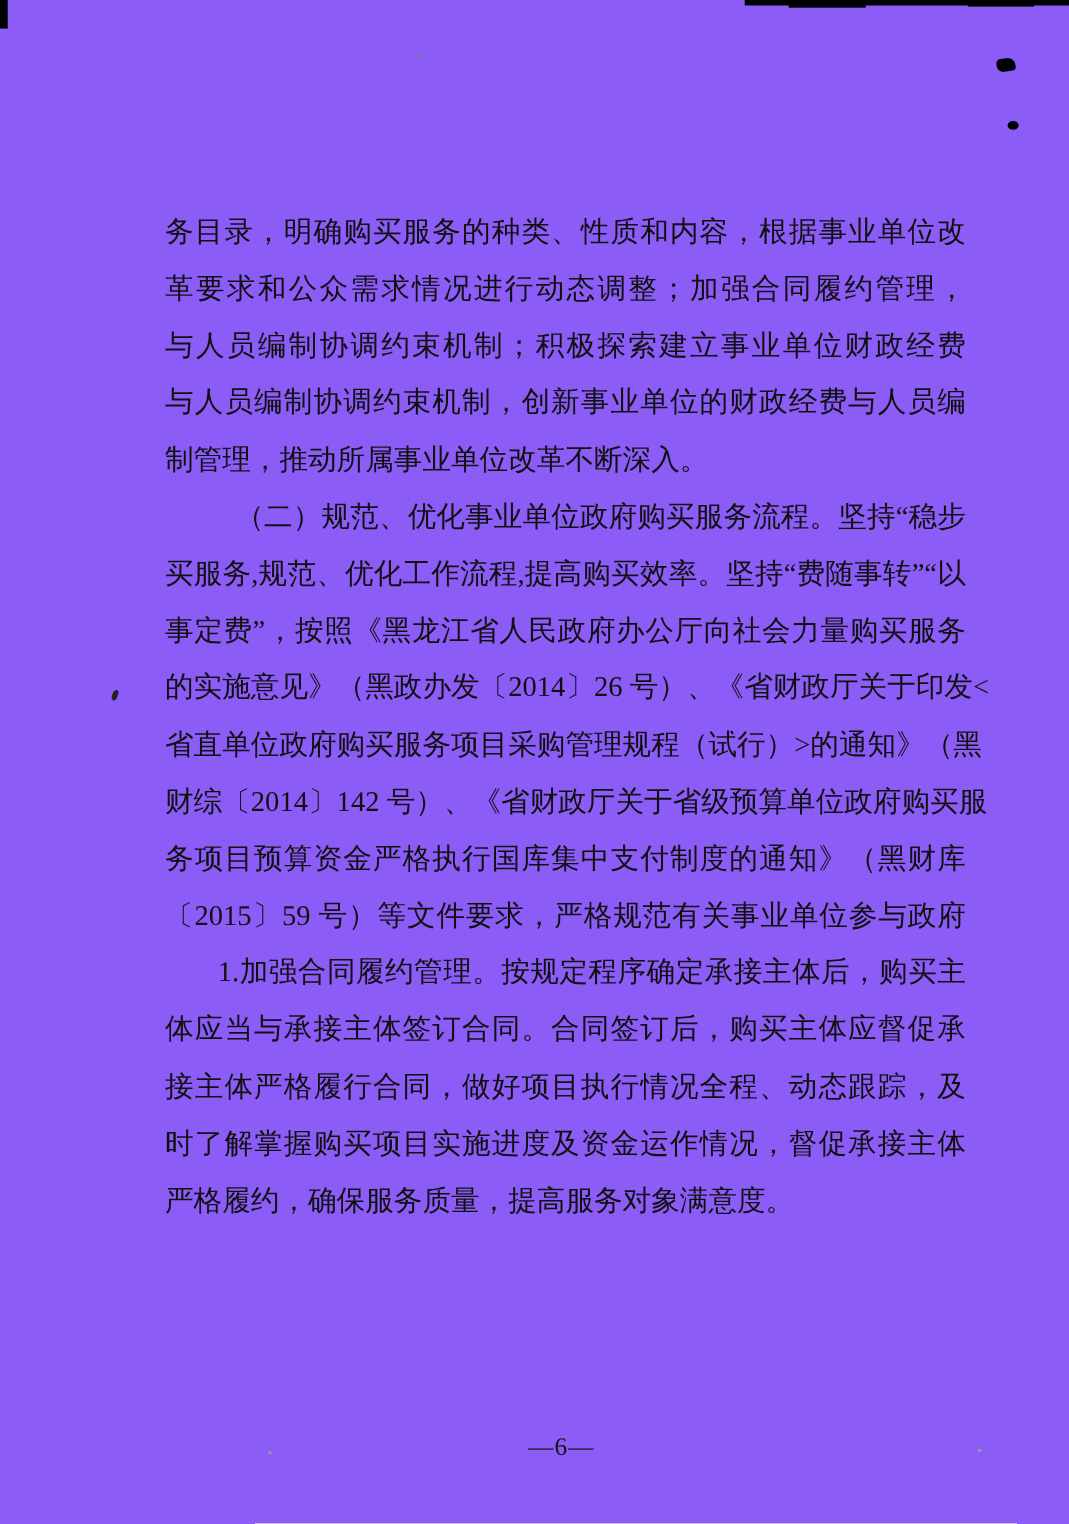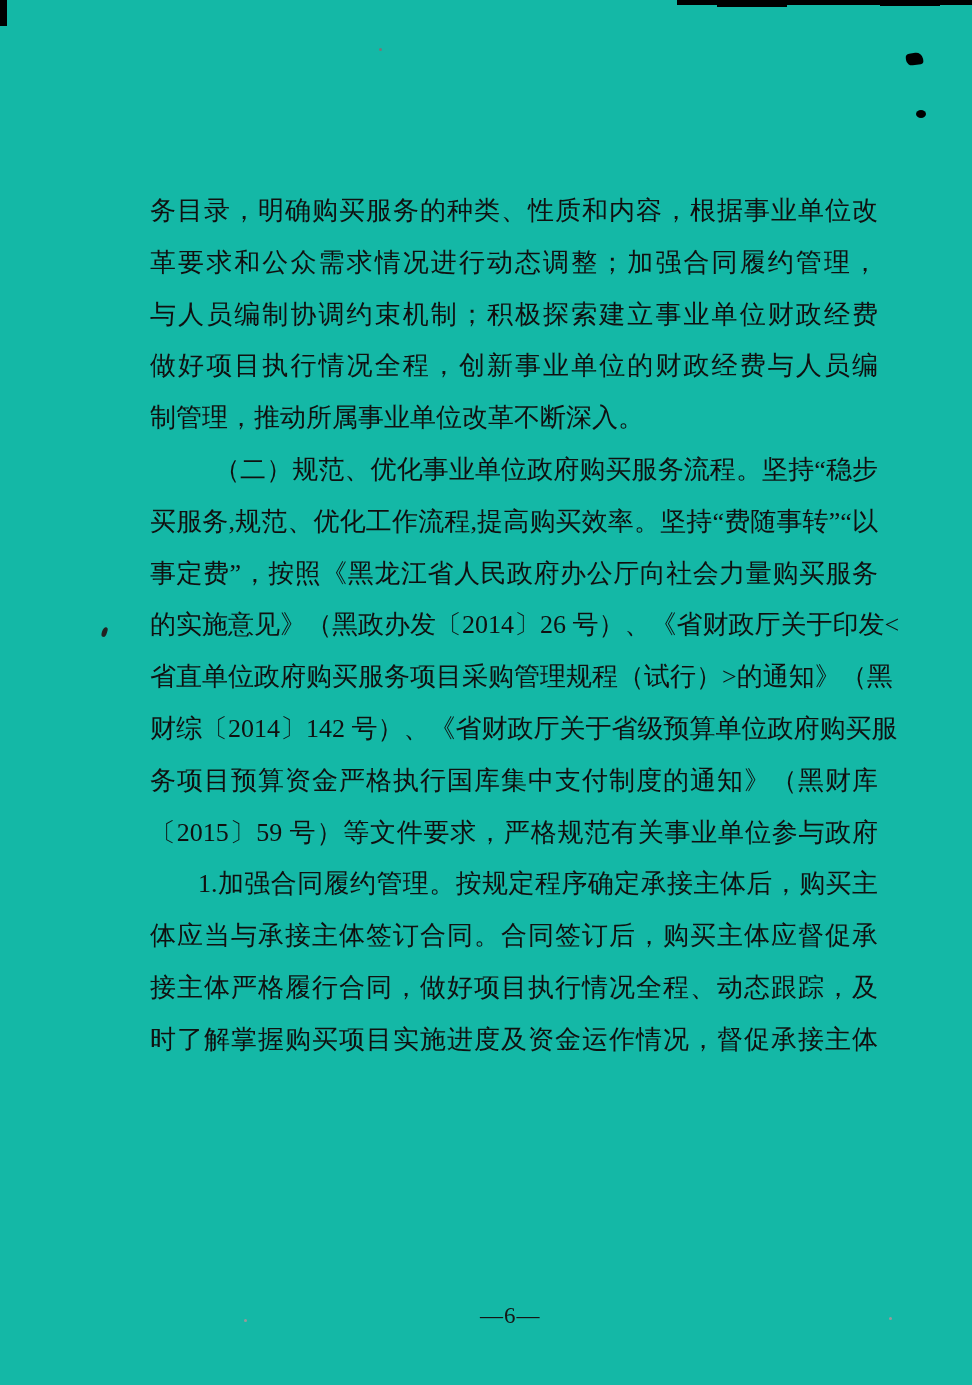--- a/index.html
+++ b/index.html
@@ -4,21 +4,21 @@
 <style>
   html, body {
     margin: 0;
     padding: 0;
     background: #ffffff;
   }
   .page {
     position: relative;
     width: 972px;
     height: 1385px;
-    background: #14b8a6;
+    background: #8b5cf6;
     overflow: hidden;
     font-family: "Liberation Serif", "DejaVu Serif", serif;
     color: #101010;
   }
   .text-block {
     position: absolute;
     left: 150px;
     top: 185px;
     width: 728px;
     font-size: 26px;
@@ -74,33 +74,34 @@
   <div class="art art-blob2"></div>
   <div class="art art-comma"></div>
   <div class="art art-dot-a"></div>
   <div class="art art-dot-b"></div>
   <div class="art art-dot-c"></div>
 
   <div class="text-block">
     <div class="line">务目录，明确购买服务的种类、性质和内容，根据事业单位改</div>
     <div class="line">革要求和公众需求情况进行动态调整；加强合同履约管理，</div>
     <div class="line">与人员编制协调约束机制；积极探索建立事业单位财政经费</div>
-    <div class="line">做好项目执行情况全程，创新事业单位的财政经费与人员编</div>
+    <div class="line">与人员编制协调约束机制，创新事业单位的财政经费与人员编</div>
     <div class="line short">制管理，推动所属事业单位改革不断深入。</div>
     <div class="line ind-a">（二）规范、优化事业单位政府购买服务流程。坚持“稳步</div>
     <div class="line">买服务,规范、优化工作流程,提高购买效率。坚持“费随事转”“以</div>
     <div class="line">事定费”，按照《黑龙江省人民政府办公厅向社会力量购买服务</div>
     <div class="line">的实施意见》（黑政办发〔2014〕26 号）、《省财政厅关于印发&lt;</div>
     <div class="line">省直单位政府购买服务项目采购管理规程（试行）&gt;的通知》（黑</div>
     <div class="line">财综〔2014〕142 号）、《省财政厅关于省级预算单位政府购买服</div>
     <div class="line">务项目预算资金严格执行国库集中支付制度的通知》（黑财库</div>
     <div class="line">〔2015〕59 号）等文件要求，严格规范有关事业单位参与政府</div>
     <div class="line ind-b">
       <span class="b">1.加强合同履约管理。</span><span>按规定程序确定承接主体后，购买主</span>
     </div>
     <div class="line">体应当与承接主体签订合同。合同签订后，购买主体应督促承</div>
     <div class="line">接主体严格履行合同，做好项目执行情况全程、动态跟踪，及</div>
     <div class="line">时了解掌握购买项目实施进度及资金运作情况，督促承接主体</div>
+    <div class="line short">严格履约，确保服务质量，提高服务对象满意度。</div>
   </div>
 
   <div class="page-number">—6—</div>
 
 </div>
 
 </body></html>

